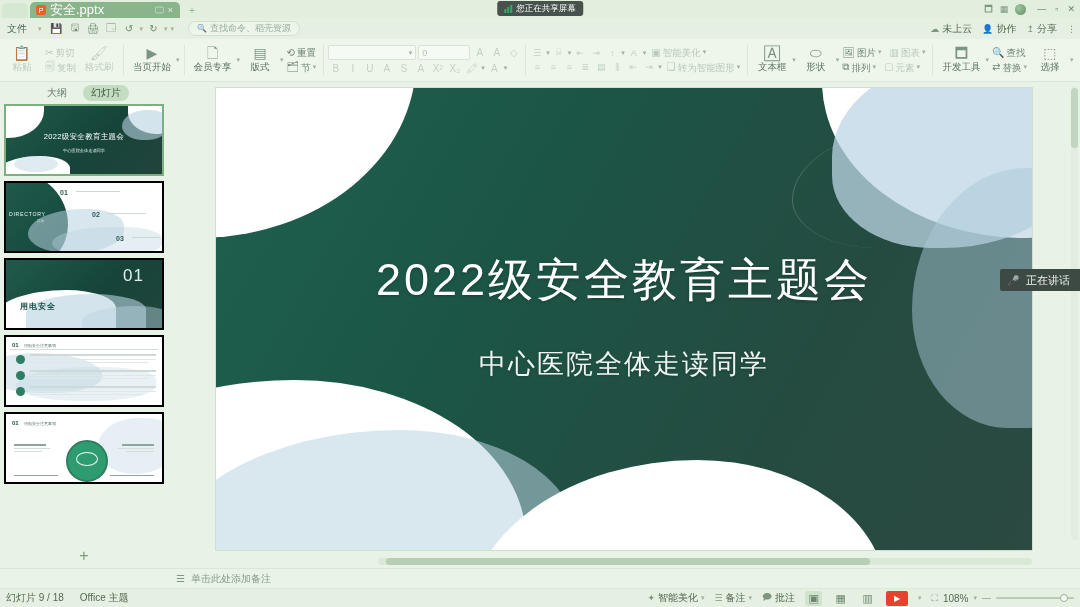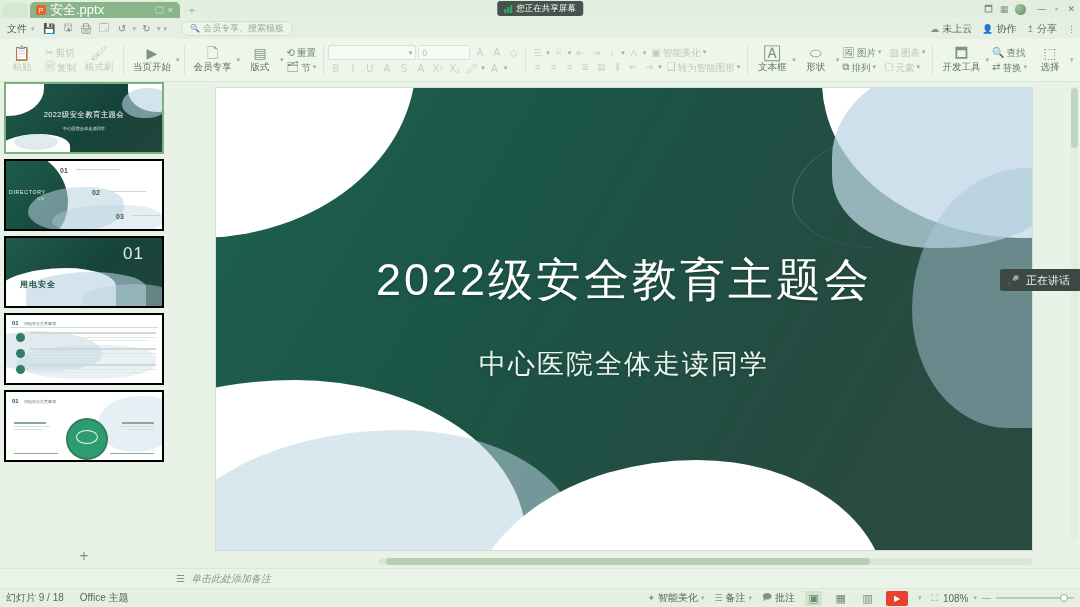--- a/index.html
+++ b/index.html
@@ -62,21 +62,21 @@
     background:radial-gradient(circle at 35% 35%,#9fc79f,#5f8b63);
   }
   .wctrl{ display:flex;align-items:center;gap:9px;margin-left:4px; }
   .wctrl span{ font-size:9px;color:#6d8470;line-height:1; }
 
   
   .menubar{
     height:21px; background:#e5f0e2; display:flex; align-items:center;
     position:relative; flex:0 0 21px; padding-left:3px;
   }
-  .mb-file{ display:flex;align-items:center;gap:4px;font-size:10px;color:#506453;padding:0 4px; }
+  .mb-file{ display:flex;align-items:center;gap:11px;font-size:10px;color:#506453;padding:0 4px; }
   .mb-qicons{ display:flex;align-items:center;gap:3px;padding:0 4px; }
   .qi{ width:15px;height:15px;display:flex;align-items:center;justify-content:center;
        font-size:10px;color:#6f8872;border-radius:2px; }
   .mb-tabs{ display:flex;align-items:center;gap:0px; }
   .mtab{
     font-size:10.5px;color:#4e6151;padding:2px 9px;border-radius:9px;white-space:nowrap;
   }
   .mtab.active{ background:#98c199; color:#ffffff; font-weight:bold; padding:2px 12px; }
   .searchbox{
     margin-left:10px;height:15px;border:1px solid #cfe0cc;border-radius:8px;
@@ -203,21 +203,21 @@
   }
   .toast .mic{ font-size:10px;color:#d08a53; }
   .toast span{ font-size:11px;color:#f0f3f0;white-space:nowrap; }
 
   
   .notesbar{
     height:20px;background:#eaf3e8;border-top:1px solid #d9e7d6;
     display:flex;align-items:center;gap:6px;padding-left:176px;flex:0 0 20px;
   }
   .notesbar .ni{ font-size:10px;color:#7e9781; }
-  .notesbar .nt{ font-size:10px;color:#869d88;font-style:italic; }
+  .notesbar .nt{ font-size:10px;color:#869d88; }
 
   
   .statusbar{
     height:19px;background:#e5f0e2;display:flex;align-items:center;
     padding:0 6px;gap:14px;flex:0 0 19px;border-top:1px solid #dce9d9;position:relative;
   }
   .sb-l{ display:flex;align-items:center;gap:16px; }
   .sb-item{ font-size:10px;color:#546856;white-space:nowrap; }
   .sb-r{ position:absolute;right:6px;display:flex;align-items:center;gap:10px; }
   .sb-btn{ display:flex;align-items:center;gap:3px;font-size:10px;color:#546856;white-space:nowrap; }
@@ -288,21 +288,21 @@
       <span class="qi">↺</span>
       <span class="caret">▾</span>
       <span class="qi">↻</span>
       <span class="caret">▾</span>
       <span class="caret">▾</span>
     </div>
 
 
     <div class="searchbox">
       <span class="sic">🔍</span>
-      <span class="sph">会员专享、搜索模板</span>
+      <span class="sph">查找命令、稻壳资源</span>
     </div>
 
     <div class="mb-right">
       <div class="mr">
         <span class="g">☁</span>
         <span>未上云</span>
       </div>
       <div class="mr">
         <span class="g">👤</span>
         <span>协作</span>
@@ -518,20 +518,24 @@
         <span class="bi">⬚</span>
         <span class="bl">选择</span>
       </div>
       <span class="caret">▾</span>
     </div>
   </div>
 
   <div class="workarea">
 
     <div class="leftpanel">
+      <div class="lp-tabs">
+        <div class="lp-tab">大纲</div>
+        <div class="lp-tab active">幻灯片</div>
+      </div>
 
       <div class="thumbs">
 
         <div class="thumb sel">
           <div class="mini">
             <div class="grn"></div>
             <div class="wwave" style="width:60px;height:46px;left:-22px;top:-14px;border-radius:0 0 60% 40%;"></div>
             <div class="wwave" style="width:52px;height:40px;right:-18px;top:-12px;border-radius:0 0 50% 60%;"></div>
             <div class="blue" style="width:46px;height:30px;right:-6px;top:4px;border-radius:60% 40% 50% 50%;opacity:.6"></div>
             <div class="wwave" style="width:74px;height:30px;left:-10px;bottom:-12px;border-radius:60% 40% 0 0;"></div>

